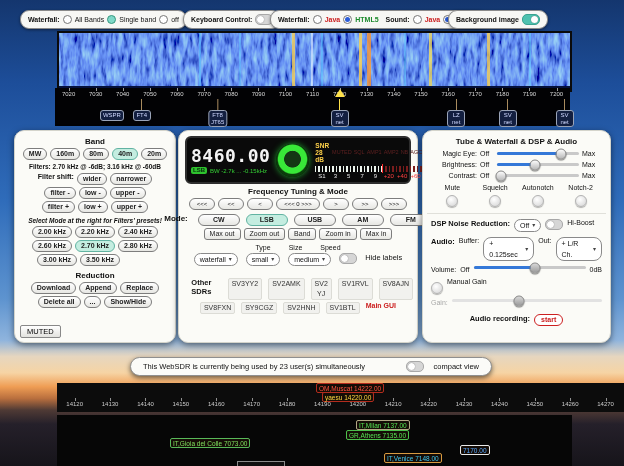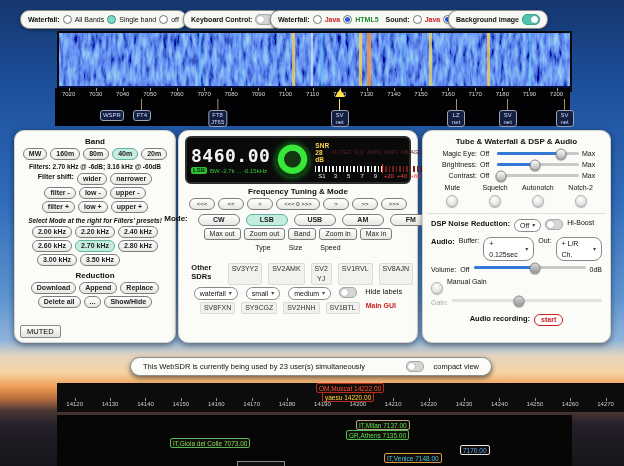--- a/index.html
+++ b/index.html
@@ -396,46 +396,46 @@
         <span class="btn sq">Zoom out</span>
         <span class="btn sq">Band</span>
         <span class="btn sq">Zoom in</span>
         <span class="btn sq">Max in</span>
       </div>
     <div class="row" style="gap:18px;margin-top:4px;">
       <span class="sel-lab">Type</span>
       <span class="sel-lab">Size</span>
       <span class="sel-lab">Speed</span>
     </div>
+    <div class="row" style="gap:8px;">
+      <span class="select">
+        <span>waterfall</span>
+          <span class="caret">▾</span>
+      </span>
+      <span class="select">
+        <span>small</span>
+          <span class="caret">▾</span>
+      </span>
+      <span class="select">
+        <span>medium</span>
+          <span class="caret">▾</span>
+      </span>
+      <span class="toggle"></span>
+      <span style="font-size:7.5px;">Hide labels</span>
+    </div>
+
     <div class="row" style="gap:8px;margin-top:12px;">
       <span style="font-size:7.5px;font-weight:bold;">Other SDRs</span>
       <span style="display:inline-flex;gap:6px;">
           <span class="chip">SV3YY2</span>
           <span class="chip">SV2AMK</span>
           <span class="chip">SV2 YJ</span>
           <span class="chip">SV1RVL</span>
           <span class="chip">SV8AJN</span>
         </span>
-    </div>
-
-    <div class="row" style="gap:8px;">
-      <span class="select">
-        <span>waterfall</span>
-          <span class="caret">▾</span>
-      </span>
-      <span class="select">
-        <span>small</span>
-          <span class="caret">▾</span>
-      </span>
-      <span class="select">
-        <span>medium</span>
-          <span class="caret">▾</span>
-      </span>
-      <span class="toggle"></span>
-      <span style="font-size:7.5px;">Hide labels</span>
     </div>
     <div class="row" style="gap:6px;">
       <span style="display:inline-flex;gap:6px;">
           <span class="chip">SV8FXN</span>
           <span class="chip">SY9CGZ</span>
           <span class="chip">SV2HNH</span>
           <span class="chip">SV1BTL</span>
         </span>
       <span class="main-gui">Main GUI</span>
     </div>

